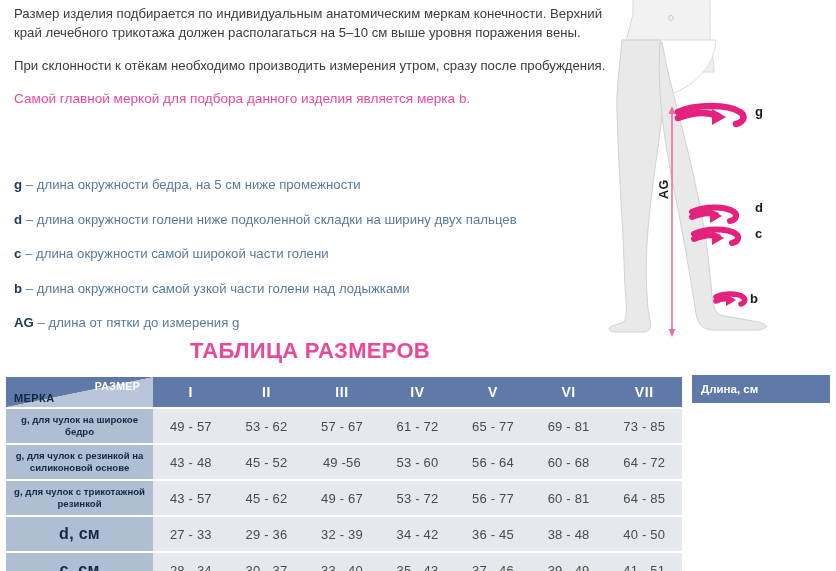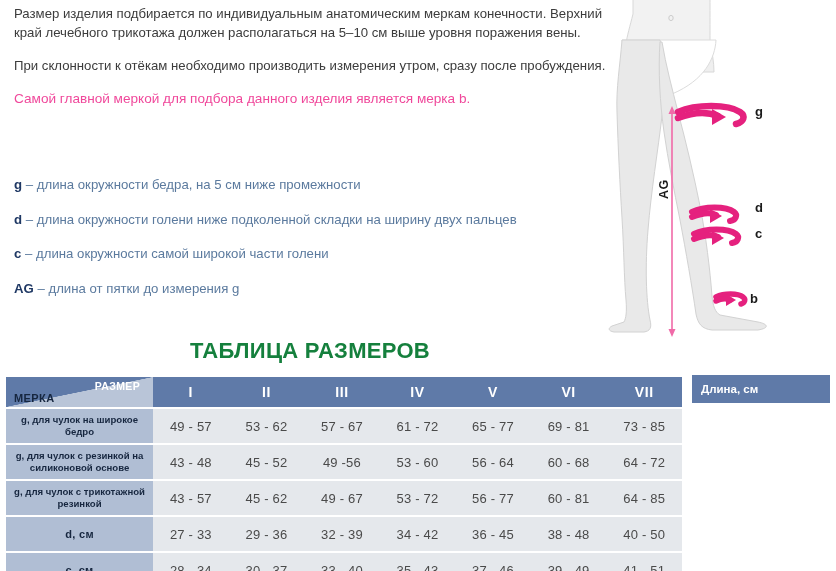--- a/index.html
+++ b/index.html
@@ -88,21 +88,21 @@
 
   
   #table-title {
     position: absolute;
     left: 0px;
     top: 338px;
     width: 620px;
     text-align: center;
     font-size: 22px;
     font-weight: bold;
-    color: #15803d;
+    color: #ec4899;
     letter-spacing: 0.3px;
   }
 
   
   #size-table {
     position: absolute;
     left: 6px;
     top: 375px;
     width: 824px;
   }
@@ -162,21 +162,21 @@
     background: #b0bed4;
     color: #16263f;
     text-align: center;
     font-size: 9.6px;
     font-weight: bold;
     line-height: 12px;
     padding: 4px 6px;
     height: 26px;
   }
   td.rlabel.big {
-    font-size: 11px;
+    font-size: 16px;
     font-weight: bold;
     letter-spacing: 0.3px;
   }
   td.val {
     background: #e5e8ec;
     color: #4a4a4a;
     text-align: center;
     font-size: 13px;
     letter-spacing: 0.2px;
     height: 26px;
@@ -241,20 +241,25 @@
     <span class="legend-key">d</span>
     <span class="legend-dash">–</span>
     <span>длина окружности голени ниже подколенной складки на ширину двух пальцев</span>
   </div>
   <div class="legend-row">
     <span class="legend-key">c</span>
     <span class="legend-dash">–</span>
     <span>длина окружности самой широкой части голени</span>
   </div>
   <div class="legend-row">
+    <span class="legend-key">b</span>
+    <span class="legend-dash">–</span>
+    <span>длина окружности самой узкой части голени над лодыжками</span>
+  </div>
+  <div class="legend-row">
     <span class="legend-key">AG</span>
     <span class="legend-dash">–</span>
     <span>длина от пятки до измерения g</span>
   </div>
 </div>
 
 <div id="figure">
   <svg width="236" height="340" viewBox="0 0 236 340">
 
     <path d="M33 -6 L33 14 C30 26 27 36 26 44 L110 44 C110 34 110 18 110 -6 Z" fill="#f2f2f2" stroke="#d8d8d8" stroke-width="1"></path>

